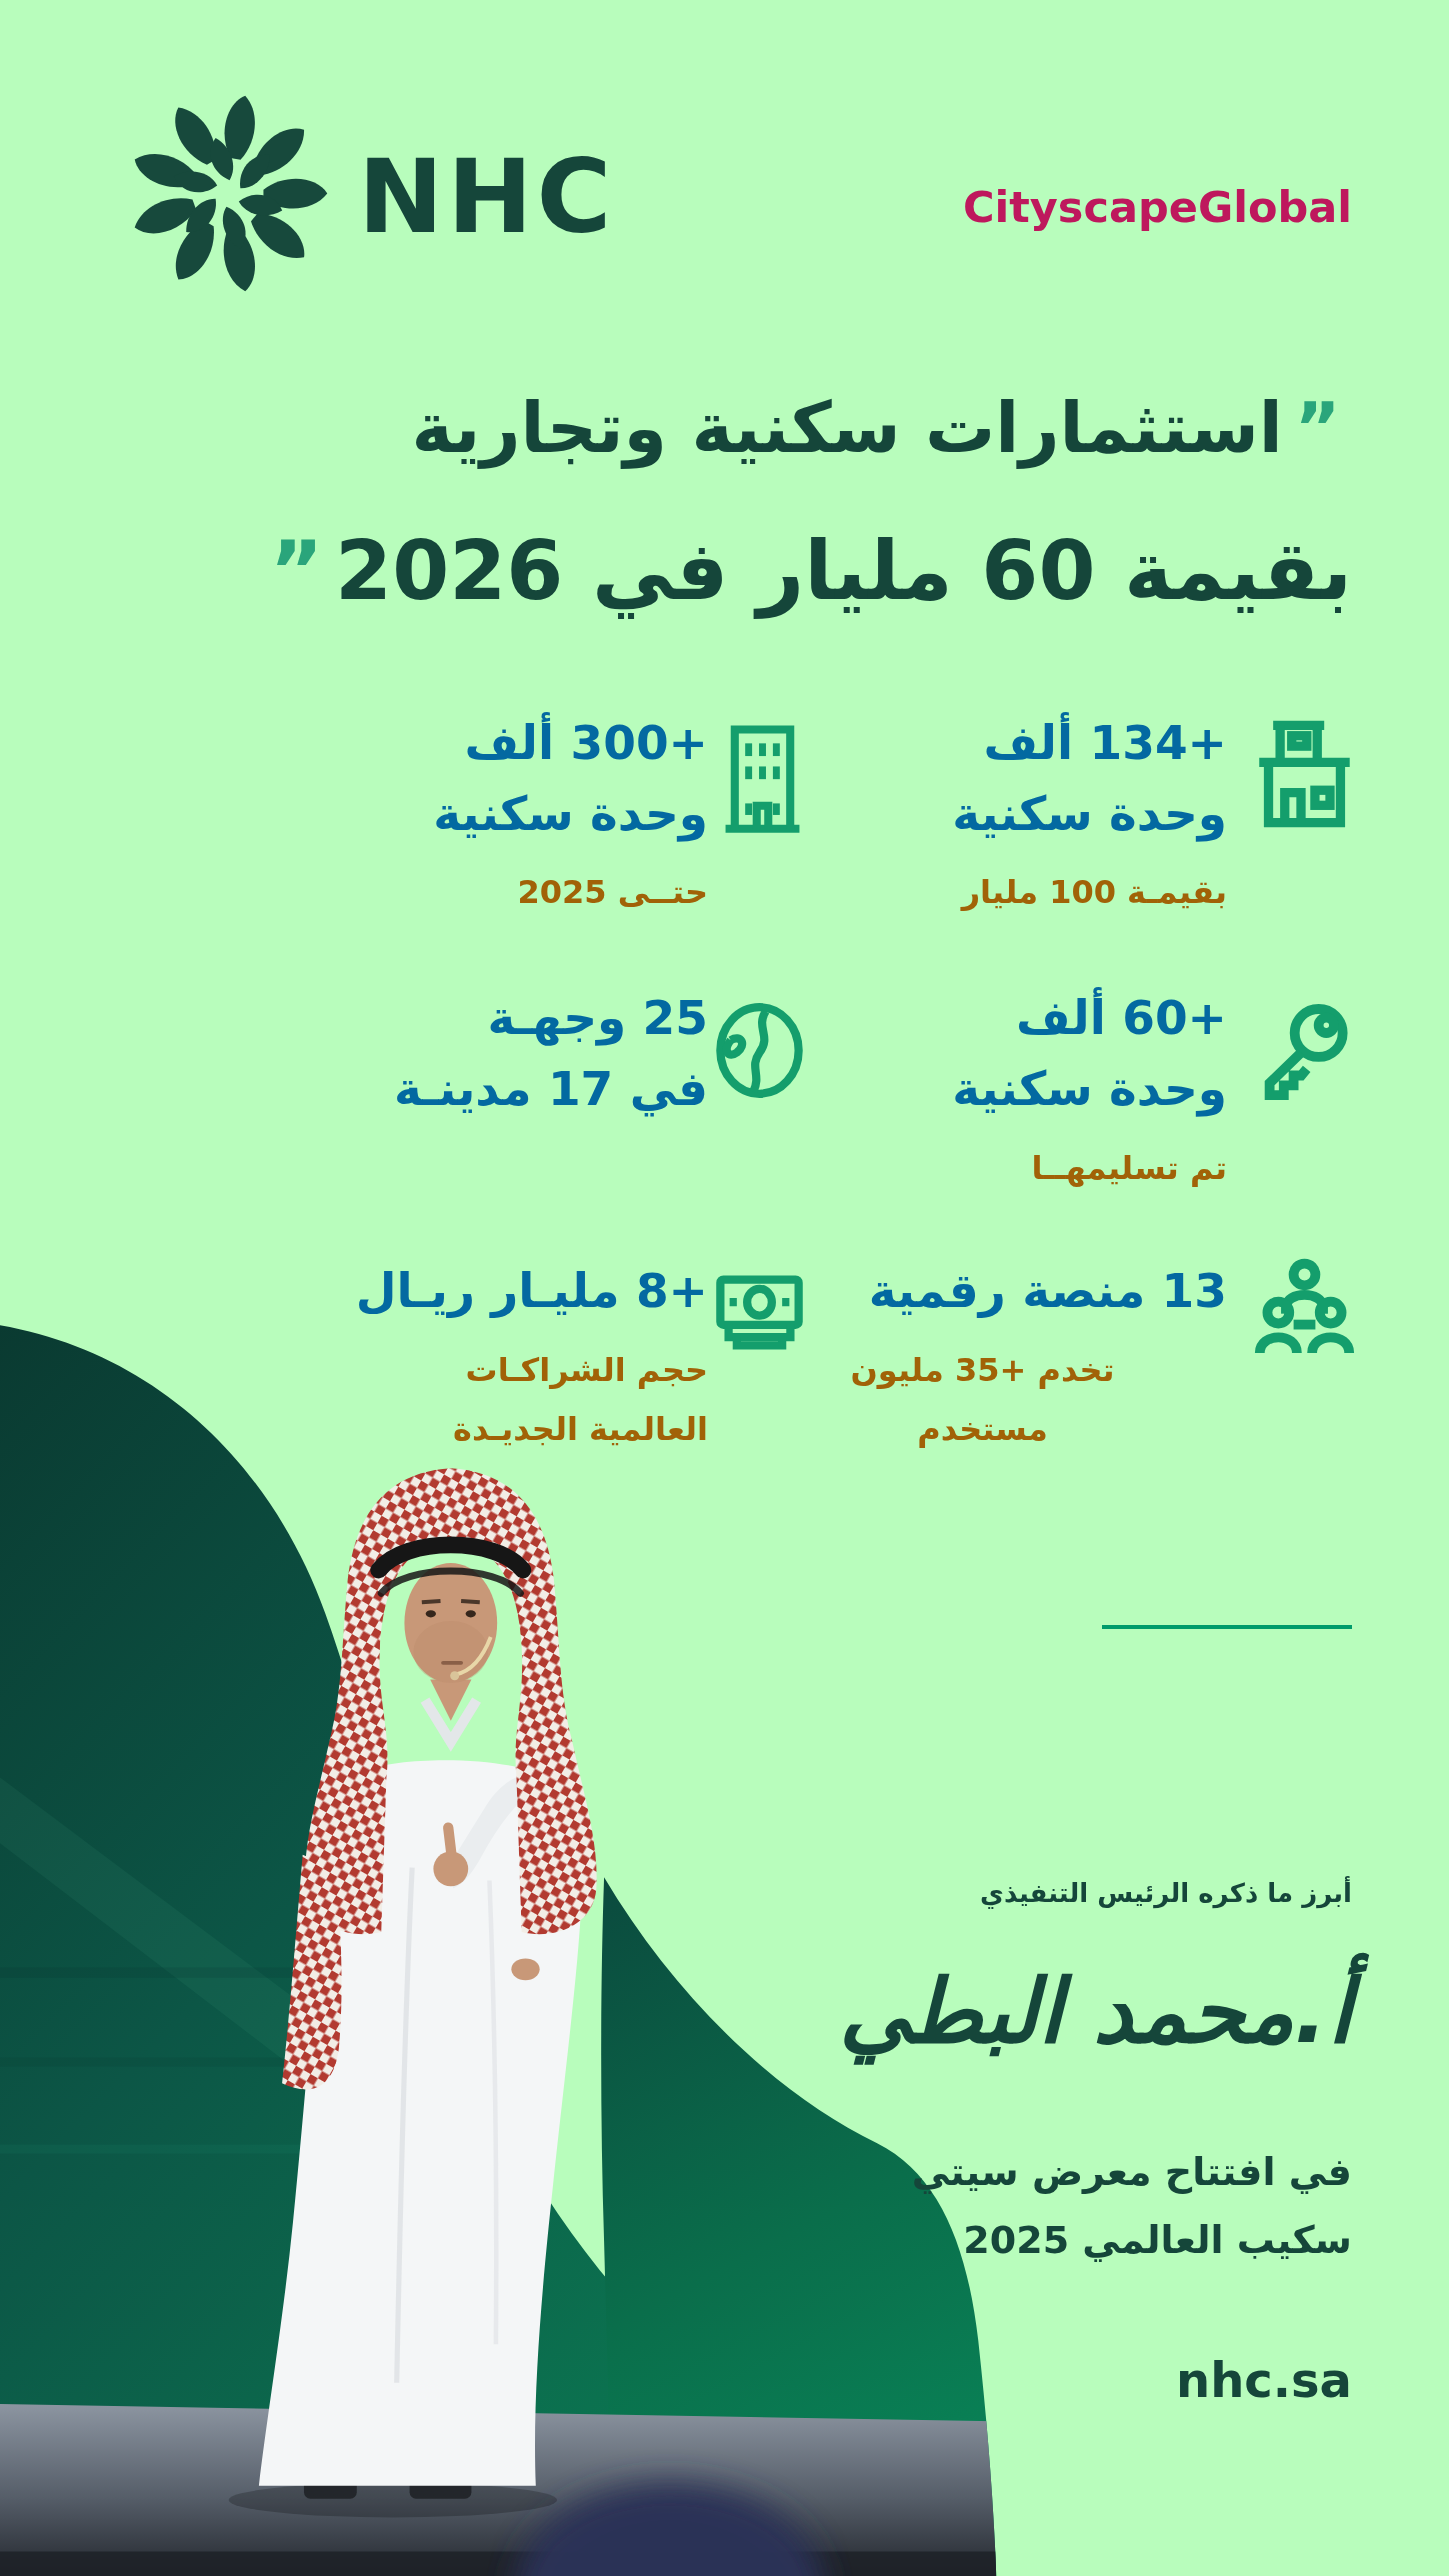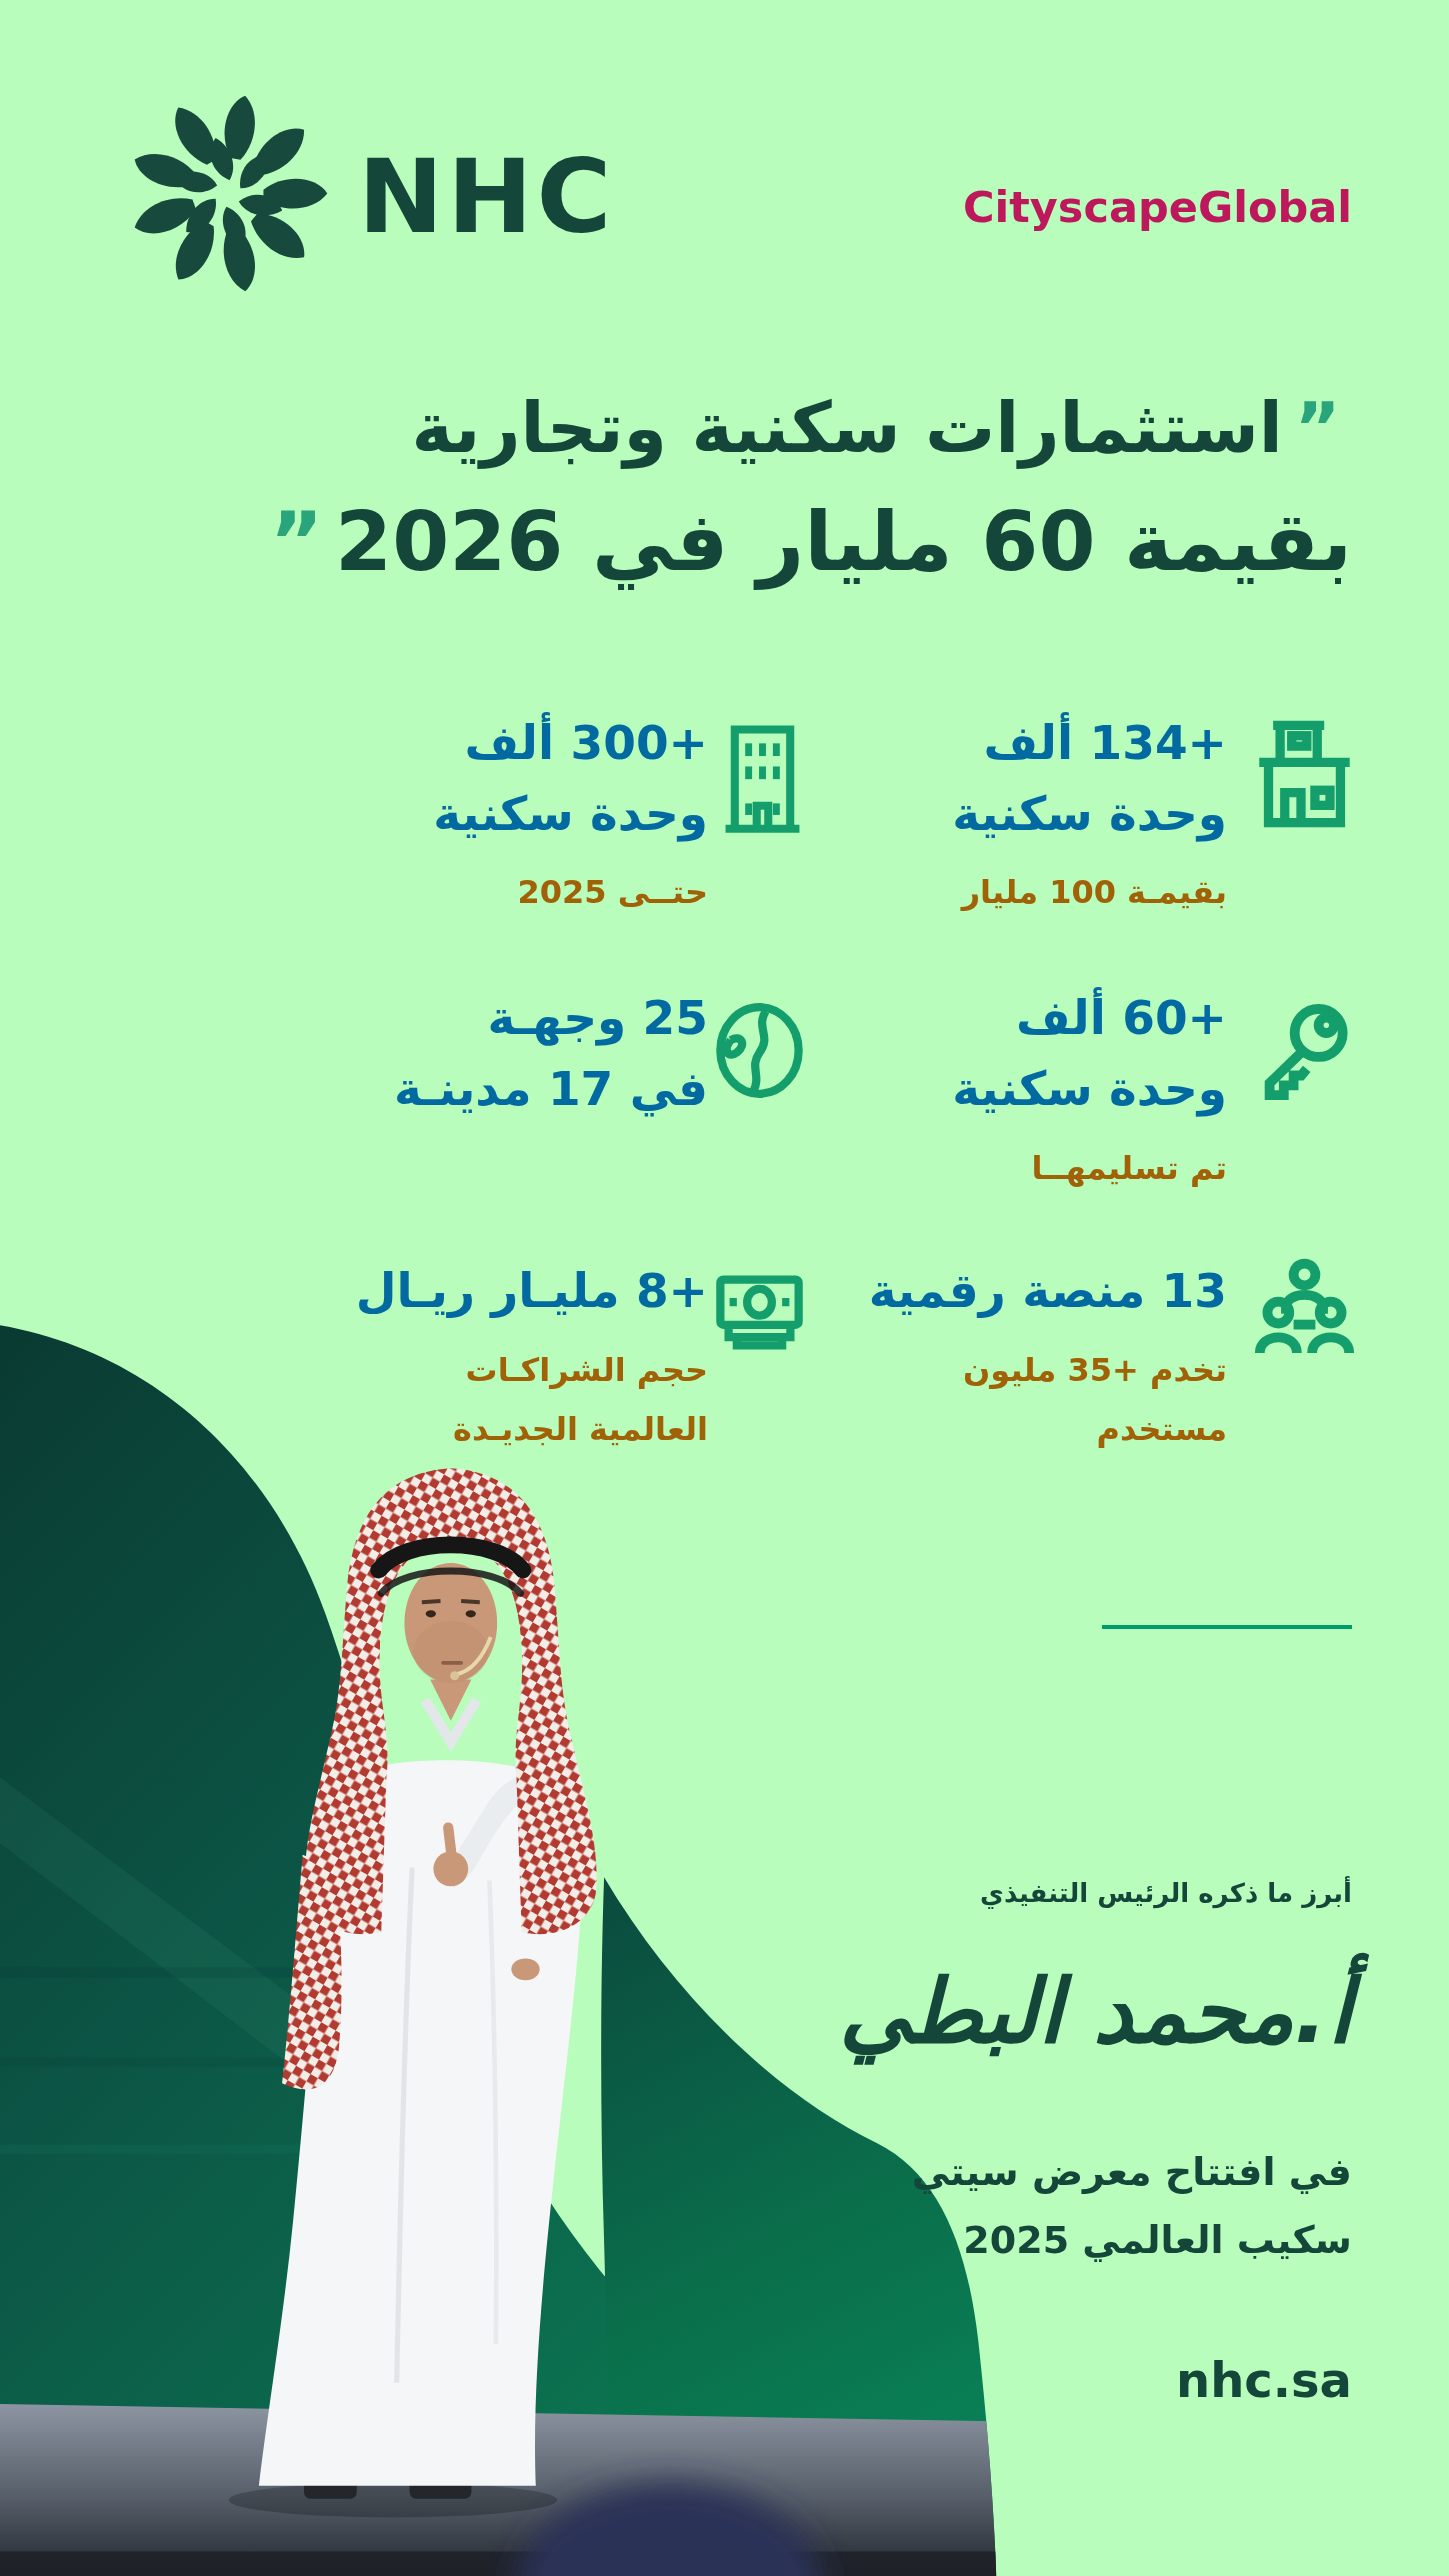--- a/index.html
+++ b/index.html
@@ -18,21 +18,21 @@
     font-size:102px;font-weight:bold;letter-spacing:3.9px;
     color:#15463A;
   }
   .partner-text{
     right:97px;top:182px;
     font-size:43px;font-weight:600;color:#be185d;
   }
   
   .headline{right:97px;width:1159px;text-align:right;direction:rtl;}
   .headline-1{top:385px;font-size:70px;font-weight:bold;line-height:1.25;}
-  .headline-2{top:491px;font-size:82px;font-weight:bold;line-height:1.25;}
+  .headline-2{top:520px;font-size:82px;font-weight:bold;line-height:1.25;}
   .quote-mark{color:#2AA57B;font-weight:bold;padding:0 11.6px;}
   
   .stat-title{
     direction:rtl;text-align:right;
     font-size:47px;font-weight:bold;line-height:1.52;color:#0369a1;
   }
   .stat-sub{
     direction:rtl;text-align:right;
     font-size:32px;font-weight:700;line-height:1.85;color:#a16207;
   }
@@ -226,21 +226,21 @@
       <path d="M40,62 L60,62"></path>
       <circle cx="26" cy="51" r="10"></circle>
       <path d="M9,88 C9,69 43,69 43,88"></path>
       <circle cx="74" cy="51" r="10"></circle>
       <path d="M57,88 C57,69 91,69 91,88"></path>
     </svg>
   </div>
   <div class="abs stat-title col-r" style="top:1255px;" dir="rtl">
     <div>13 منصة رقمية</div>
   </div>
-  <div class="abs stat-sub col-r" style="top:1341px;" dir="rtl">
+  <div class="abs stat-sub col-r" style="top:1341px;text-align:center;" dir="rtl">
     <div>تخدم +35 مليون</div>
     <div>مستخدم</div>
   </div>
 
   <div class="abs stat-icon col-l-icon" style="top:720px;">
     <svg width="97" height="116" viewBox="0 0 84 100" fill="none" stroke="#149E6C" stroke-width="7">
       <path d="M10,94 L74,94"></path>
       <path d="M18,94 L18,8 L66,8 L66,94"></path>
       <g stroke-width="0" fill="#149E6C">
         <rect x="27" y="20" width="6" height="11"></rect>

